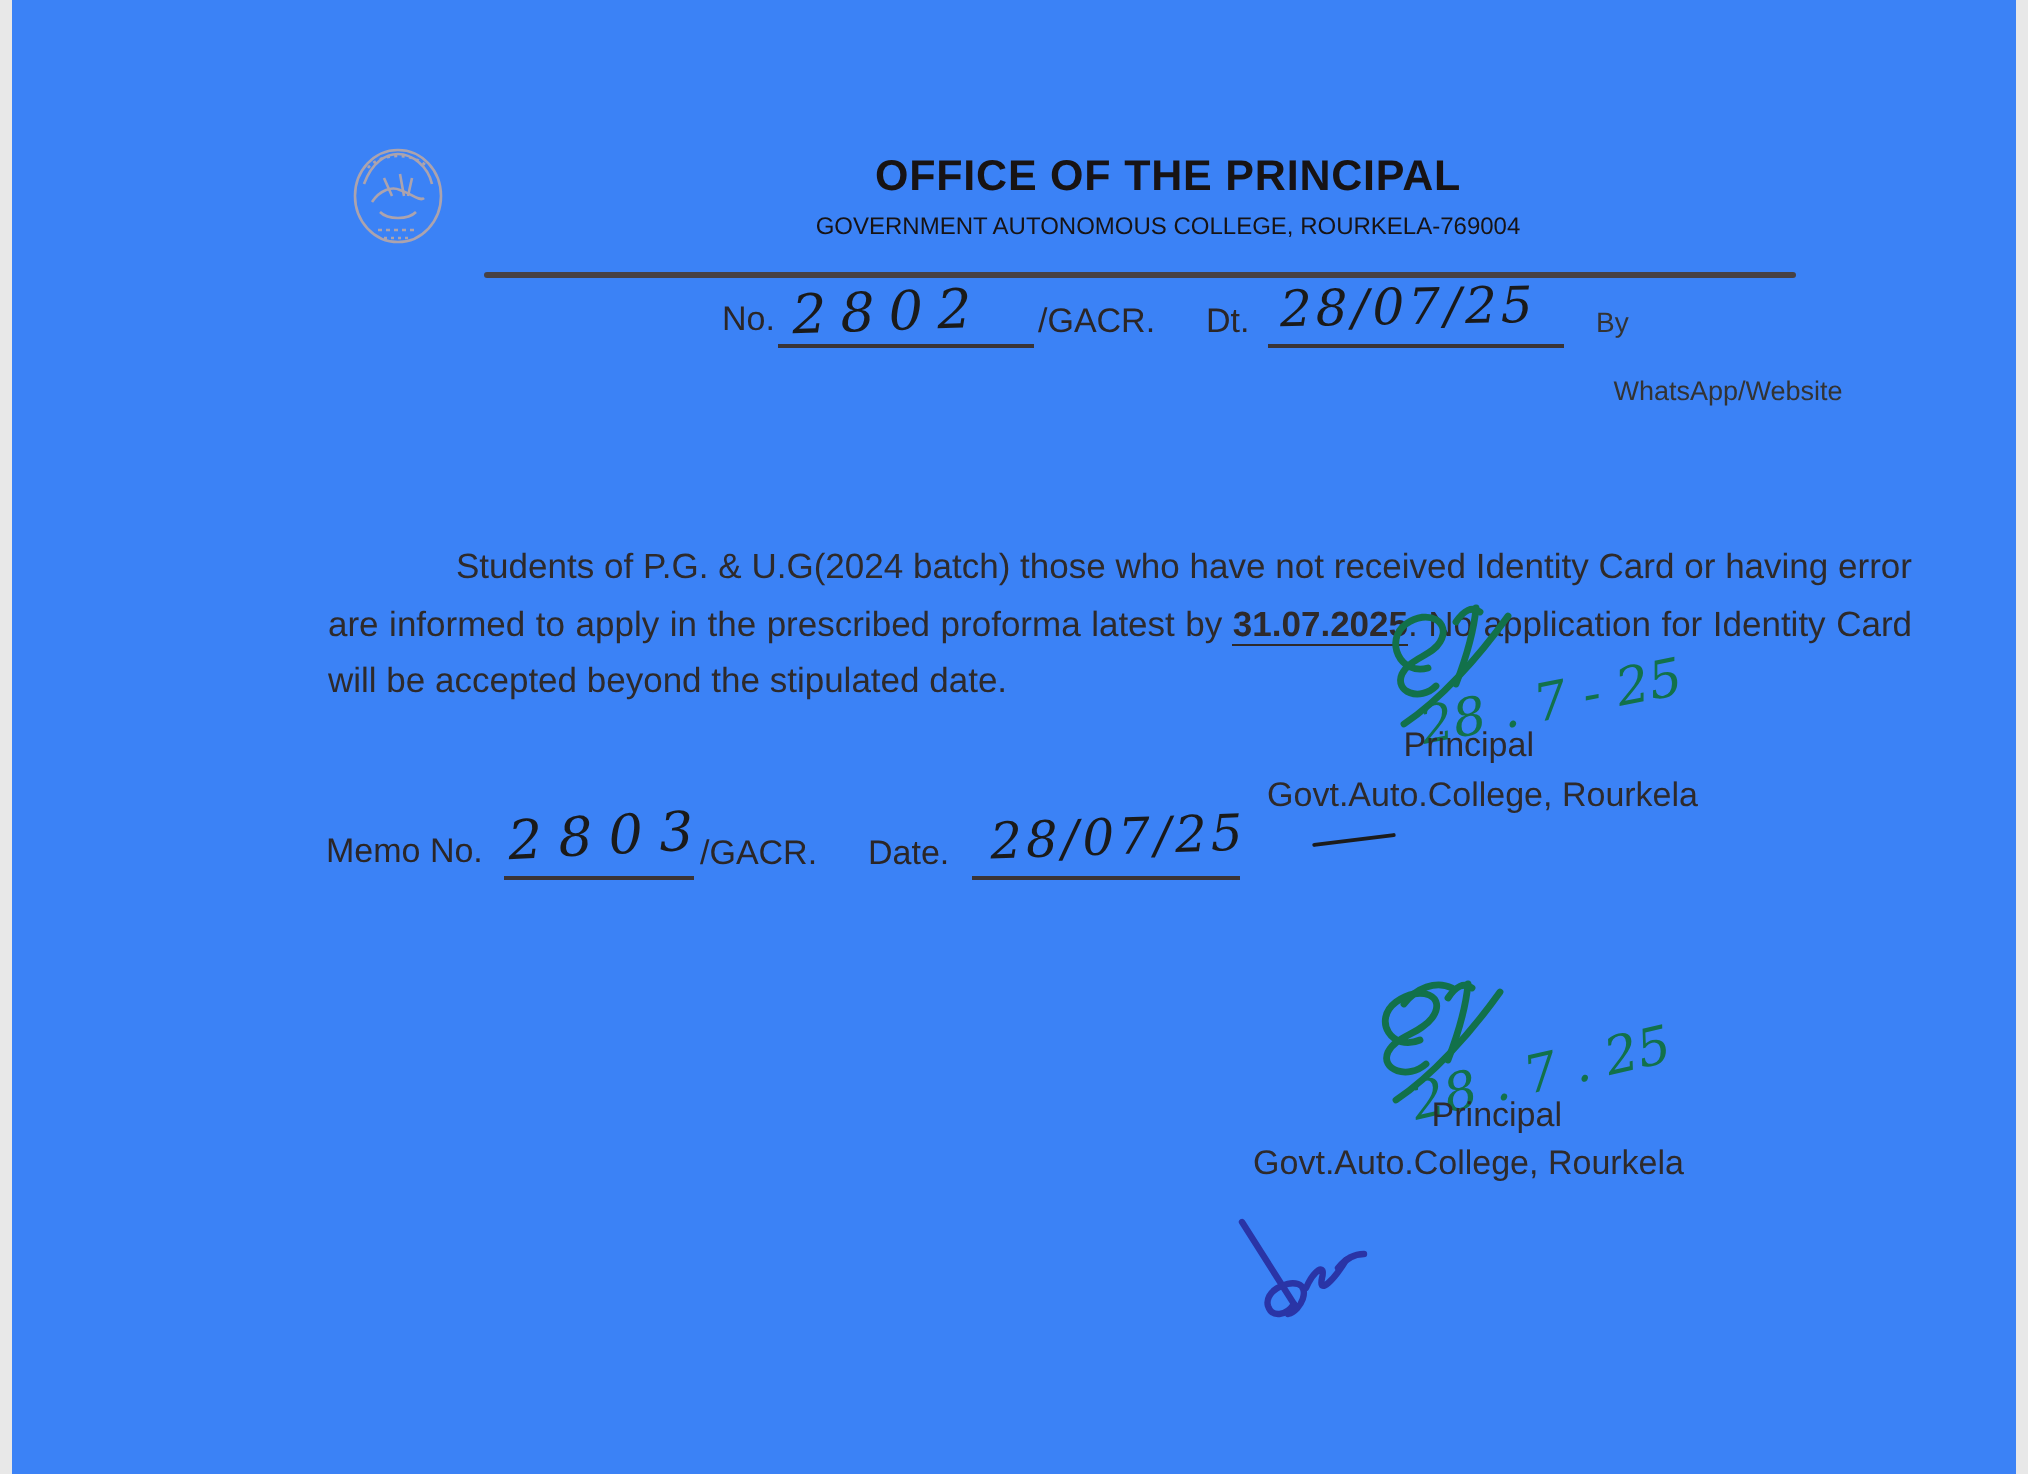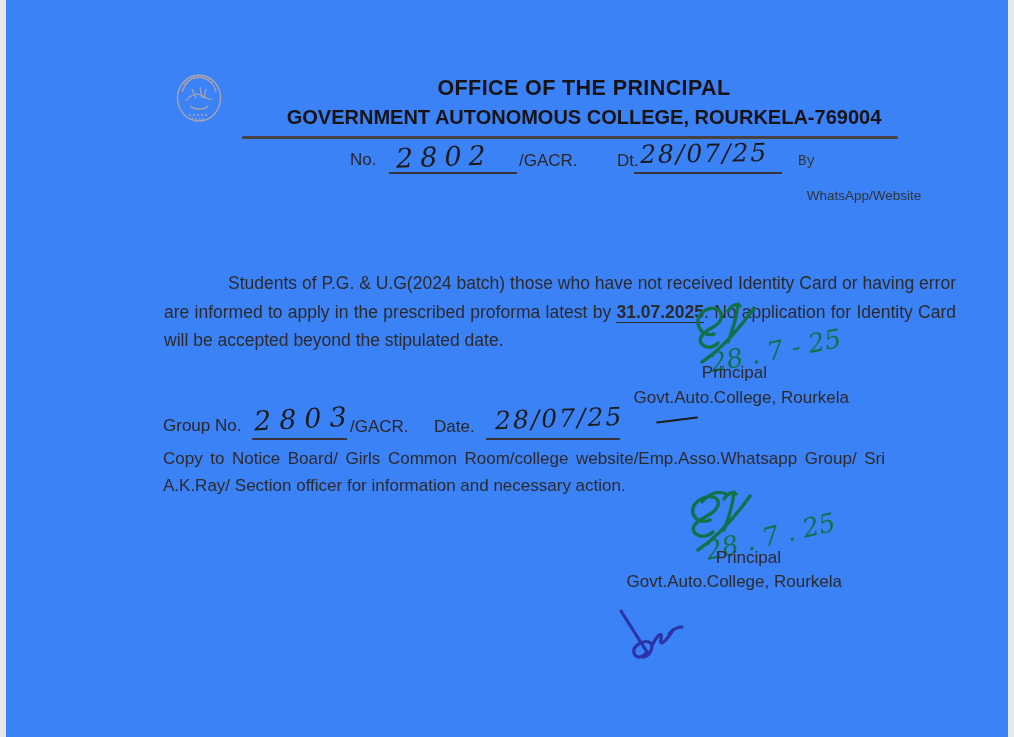--- a/index.html
+++ b/index.html
@@ -10,21 +10,21 @@
     font-family:"Liberation Sans", sans-serif; color:#262223;
   }
   .abs { position:absolute; }
   .label { font-size:17px; color:#2b2627; white-space:nowrap; }
   .hw {
     font-family:"DejaVu Serif", serif; font-style:italic; color:#1a1a1a;
     white-space:nowrap; display:inline-block;
   }
   .uline { position:absolute; height:1.7px; background:#39３4; background:#3a3436; }
   .office-title { font-size:21.5px; font-weight:bold; letter-spacing:0.4px; color:#171314; }
-  .college-title { font-size:20px; font-weight:bold; margin-top:5px; color:#171314; }
+  .college-title { font-size:12px; font-weight:normal; margin-top:5px; color:#171314; }
   .header-block { text-align:center; }
   .hr-rule { background:#474144; height:2.6px; border-radius:2px; }
   .notice-title-wrap { text-align:center; }
   .notice-title {
     display:inline-block; font-size:20px; font-weight:bold; letter-spacing:0.8px;
     border-bottom:2.6px solid #1d191a; padding:0 3px 1px; color:#1d191a;
   }
   .body-par {
     font-size:17.5px; line-height:28.6px; text-align:justify; text-indent:64px;
     color:#2e2a2b;
@@ -54,58 +54,57 @@
     </g>
   </svg>
 
   <div class="abs header-block" style="left:240px; top:76px; width:676px;">
     <div class="office-title">OFFICE OF THE PRINCIPAL</div>
     <div class="college-title">GOVERNMENT AUTONOMOUS COLLEGE, ROURKELA-769004</div>
   </div>
 
   <div class="abs hr-rule" style="left:236px; top:136px; width:656px;"></div>
 
-  <span class="abs label" style="left:344px; top:150px;">No.</span>
+  <span class="abs label" style="left:355px; top:150px;">No.</span>
   <div class="uline" style="left:383px; top:172px; width:128px;"></div>
   <span class="abs hw" style="left:390px; top:141px; font-size:27px; letter-spacing:7px; transform:rotate(-2deg);">2802</span>
   <span class="abs label" style="left:513px; top:151px;">/GACR.</span>
 
-  <span class="abs label" style="left:611px; top:151px;">Dt.</span>
+  <span class="abs label" style="left:597px; top:151px;">Dt.</span>
   <div class="uline" style="left:628px; top:172px; width:148px;"></div>
   <span class="abs hw" style="left:634px; top:139px; font-size:25px; letter-spacing:2px; transform:rotate(-1deg);">28/07/25</span>
-  <span class="abs by-label" style="left:792px; top:153px;font-family:Liberation Mono, monospace;">By</span>
+  <span class="abs by-label" style="left:792px; top:153px;">By</span>
 
   <div class="abs channel" style="left:780px; top:188px; width:156px;">WhatsApp/Website</div>
 
 
   <div class="abs body-par" style="left:158px; top:233px; width:792px;margin-top:36px;"><span>Students of P.G. &amp; U.G(2024 batch) those who have not received Identity Card or having error are informed to apply in the prescribed proforma latest by </span><span class="deadline">31.07.2025</span><span>.  No application for Identity Card will be accepted beyond the stipulated date.</span></div>
 
   <svg class="abs" style="left:672px; top:298px;" width="200" height="80" viewBox="0 0 200 80">
     <title>81</title>
     <g fill="none" stroke="#12714a" stroke-width="3.4" stroke-linecap="round">
       <path d="M36,36 C22,40 14,22 25,14 C36,6 48,13 42,23 C38,30 27,31 23,39 C19,48 32,53 40,45"></path>
       <path d="M60,6 C59,17 55,31 50,44"></path>
       <path d="M50,13 C54,7 58,5 62,8"></path>
       <path d="M76,10 C61,31 42,52 24,64"></path>
     </g>
     <text x="34" y="74" font-size="26" fill="#12714a" font-style="italic" font-family="DejaVu Serif, serif" transform="rotate(-11 34 74)">28 . 7 - 25</text>
   </svg>
   <div class="abs sig-line" style="left:637px; top:363px; width:124px;">Principal</div>
   <div class="abs sig-line" style="left:593px; top:388px; width:250px;">Govt.Auto.College, Rourkela</div>
 
-  <span class="abs label" style="left:157px; top:416px;">Group No.</span>
+  <span class="abs label" style="left:157px; top:416px;">Memo No.</span>
   <div class="uline" style="left:246px; top:438px; width:95px;"></div>
   <span class="abs hw" style="left:248px; top:403px; font-size:27px; letter-spacing:8px; transform:rotate(-3deg);">2803</span>
   <span class="abs label" style="left:344px; top:417px;">/GACR.</span>
   <span class="abs label" style="left:428px; top:417px;">Date.</span>
   <div class="uline" style="left:480px; top:438px; width:134px;"></div>
   <span class="abs hw" style="left:489px; top:404px; font-size:25px; letter-spacing:2px; transform:rotate(-2deg);">28/07/25</span>
   <div class="flourish" style="left:650px; top:419px; width:42px; transform:rotate(-7deg);"></div>
 
-  <div class="abs copy-par" style="left:157px; top:446px; width:722px;">Copy to Notice Board/ Girls Common Room/college website/Emp.Asso.Whatsapp Group/ Sri A.K.Ray/ Section officer for information and necessary action.</div>
 
   <svg class="abs" style="left:666px; top:486px;" width="205" height="80" viewBox="0 0 205 80">
     <title>81</title>
     <g fill="none" stroke="#12714a" stroke-width="3.4" stroke-linecap="round">
       <path d="M38,34 C24,40 14,24 26,15 C38,6 52,12 44,23 C38,31 26,32 22,40 C18,49 32,54 41,46"></path>
       <path d="M30,16 C36,8 46,4 54,8"></path>
       <path d="M62,6 C61,17 57,31 52,44"></path>
       <path d="M52,13 C56,7 60,5 64,8"></path>
       <path d="M78,10 C63,31 44,52 26,64"></path>
     </g>

